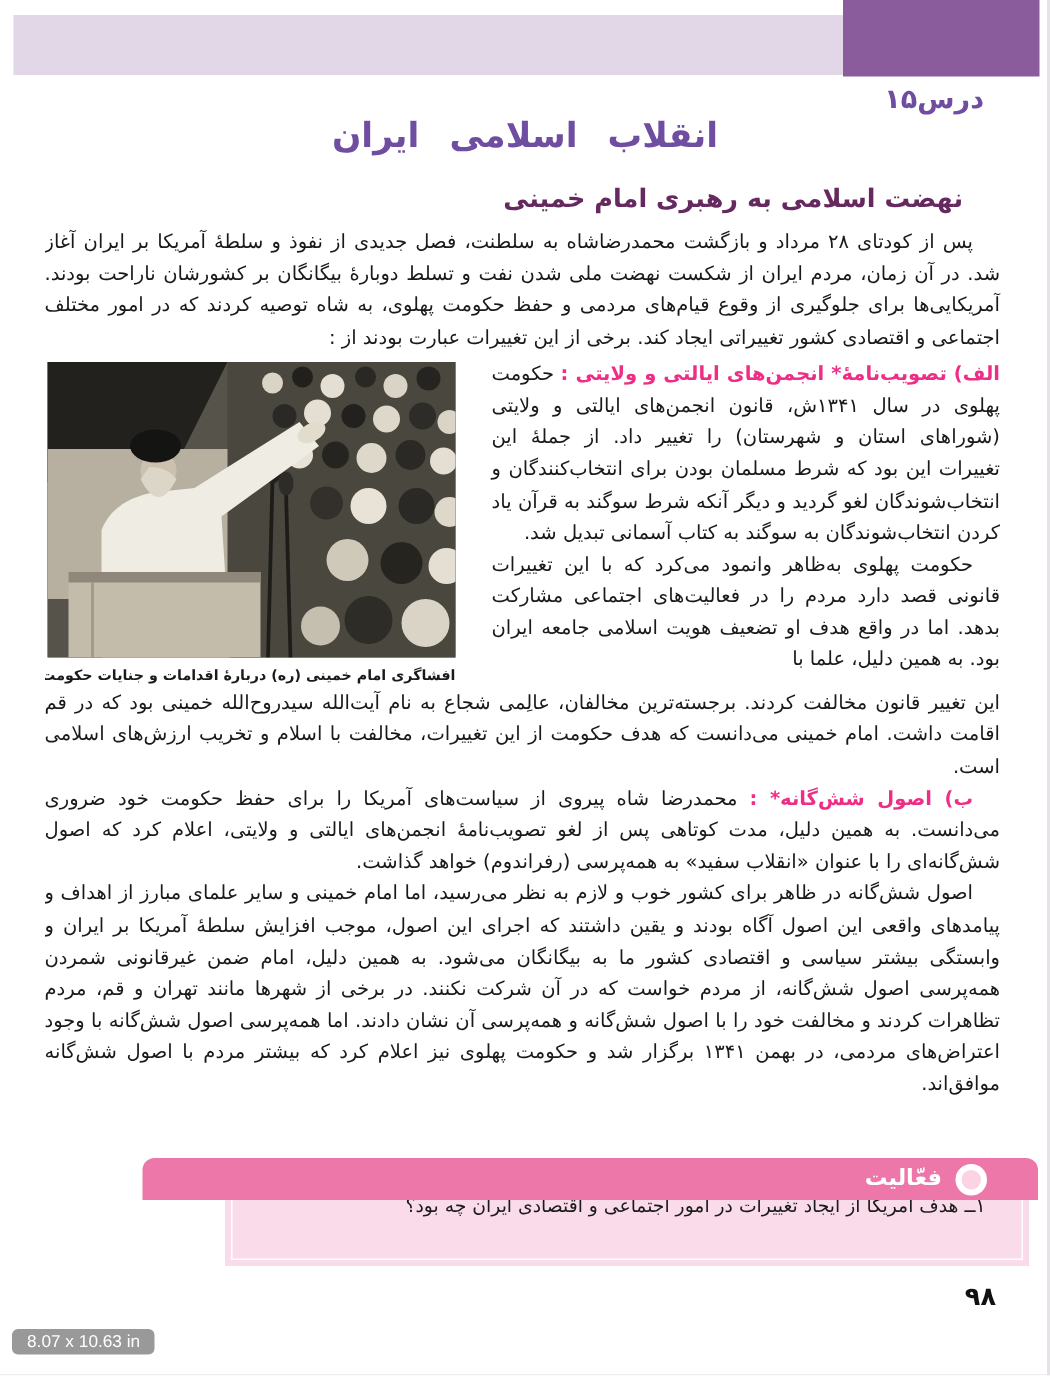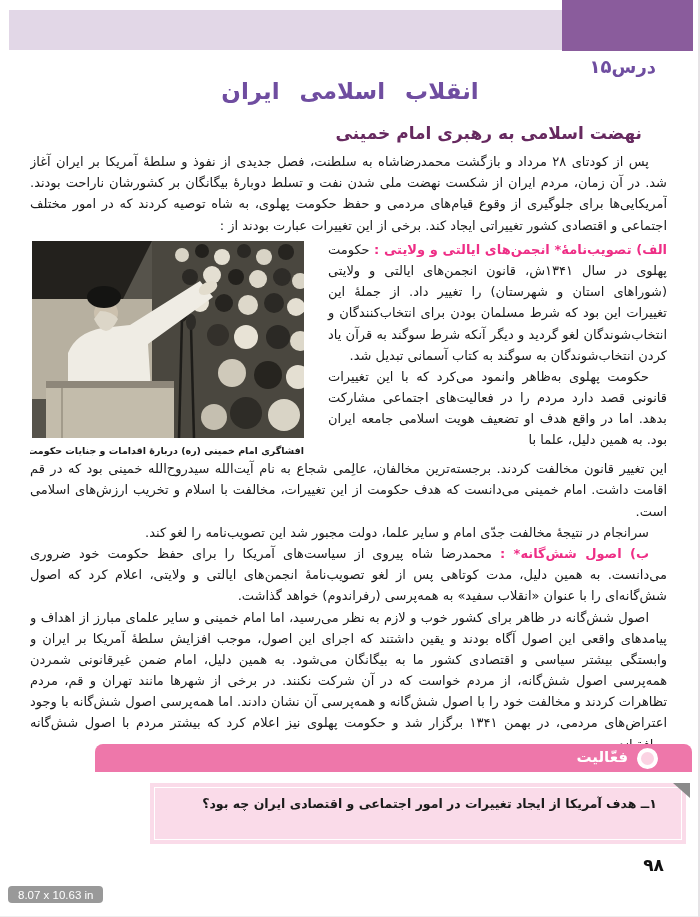--- a/index.html
+++ b/index.html
@@ -33,31 +33,31 @@
   .indent{text-indent:18px;}
   .pink-heading{color:var(--accent-pink);font-weight:bold;}
   .two-col{display:flex;margin-top:3px;}
   .col-text{flex:1;min-width:0;}
   .col-text p{margin:0;}
   .photo-fig{width:272px;margin:4px 24px 0 2px;flex:none;}
   .photo-fig svg{display:block;width:272px;height:197px;background:#55524c;}
   .photo-fig figcaption{font-size:9.5px;font-weight:bold;text-align:center;margin-top:5px;white-space:nowrap;}
   .after-col{margin-top:4px;}
   
-  .activity-bar{position:absolute;top:744px;left:95px;right:8px;height:28px;background:var(--activity-bar);
+  .activity-bar{position:absolute;top:772px;left:95px;right:8px;height:28px;background:var(--activity-bar);
                 border-radius:8px 8px 0 0;display:flex;align-items:center;gap:9px;
                 padding-right:34px;box-sizing:border-box;z-index:3;}
   .activity-bullet{width:13px;height:13px;border-radius:50%;background:#fbd3e3;border:4px solid #fff;flex:none;}
   .activity-title{color:#fff;font-weight:bold;font-size:15px;line-height:1;padding-bottom:2px;}
   .activity-fold{position:absolute;top:783px;right:10px;width:0;height:0;
                  border-top:15px solid var(--fold-gray);border-left:17px solid transparent;z-index:2;}
   .activity-box{position:absolute;top:783px;left:150px;right:14px;height:61px;background:var(--activity-panel);
                 padding:4px;box-sizing:border-box;z-index:1;}
   .activity-box-inner{border:1.5px solid #fff;height:100%;box-sizing:border-box;padding:4px 24px 0 10px;}
-  .question{font-size:12.5px;font-weight:bold;line-height:1.95;text-align:right;}
+  .question{font-size:12.5px;font-weight:normal;line-height:1.95;text-align:right;}
   
   .page-number{position:absolute;top:855px;right:36px;font-size:17px;font-weight:bold;color:#111;}
   .dim-badge{position:absolute;left:8px;top:886px;background:rgba(128,128,128,.8);color:#fff;
              font-size:11.5px;padding:3px 10px 2px;border-radius:4px;
              font-family:"Liberation Sans",sans-serif;direction:ltr;}
 </style>
 </head>
 <body>
 
 <div class="page">
@@ -127,21 +127,20 @@
 
           <rect x="14" y="140" width="128" height="57" fill="#c3bcab"></rect>
           <rect x="14" y="140" width="128" height="7" fill="#8e877a"></rect>
           <line x1="30" y1="147" x2="30" y2="197" stroke="#a29b8b" stroke-width="2"></line>
         </svg>
         <figcaption>افشاگری امام خمینی (ره) دربارهٔ اقدامات و جنایات حکومت پهلوی</figcaption>
       </figure>
     </div>
 
     <p class="after-col">این تغییر قانون مخالفت کردند. برجسته‌ترین مخالفان، عالِمی شجاع به نام آیت‌الله سیدروح‌الله خمینی بود که در قم اقامت داشت. امام خمینی می‌دانست که هدف حکومت از این تغییرات، مخالفت با اسلام و تخریب ارزش‌های اسلامی است.</p>
-    <p class="indent">سرانجام در نتیجهٔ مخالفت جدّی امام و سایر علما، دولت مجبور شد این تصویب‌نامه را لغو کند.</p>
     <p class="indent"><span class="pink-heading">ب) اصول شش‌گانه* :</span> <span>محمدرضا شاه پیروی از سیاست‌های آمریکا را برای حفظ حکومت خود ضروری می‌دانست. به همین دلیل، مدت کوتاهی پس از لغو تصویب‌نامهٔ انجمن‌های ایالتی و ولایتی، اعلام کرد که اصول شش‌گانه‌ای را با عنوان «انقلاب سفید» به همه‌پرسی (رفراندوم) خواهد گذاشت.</span></p>
     <p class="indent">اصول شش‌گانه در ظاهر برای کشور خوب و لازم به نظر می‌رسید، اما امام خمینی و سایر علمای مبارز از اهداف و پیامدهای واقعی این اصول آگاه بودند و یقین داشتند که اجرای این اصول، موجب افزایش سلطهٔ آمریکا بر ایران و وابستگی بیشتر سیاسی و اقتصادی کشور ما به بیگانگان می‌شود. به همین دلیل، امام ضمن غیرقانونی شمردن همه‌پرسی اصول شش‌گانه، از مردم خواست که در آن شرکت نکنند. در برخی از شهرها مانند تهران و قم، مردم تظاهرات کردند و مخالفت خود را با اصول شش‌گانه و همه‌پرسی آن نشان دادند. اما همه‌پرسی اصول شش‌گانه با وجود اعتراض‌های مردمی، در بهمن ۱۳۴۱ برگزار شد و حکومت پهلوی نیز اعلام کرد که بیشتر مردم با اصول شش‌گانه موافق‌اند.</p>
   </div>
 
   <div class="activity-bar">
     <span class="activity-bullet"></span>
     <span class="activity-title">فعّالیت</span>
   </div>
   <div class="activity-fold"></div>
   <div class="activity-box">

